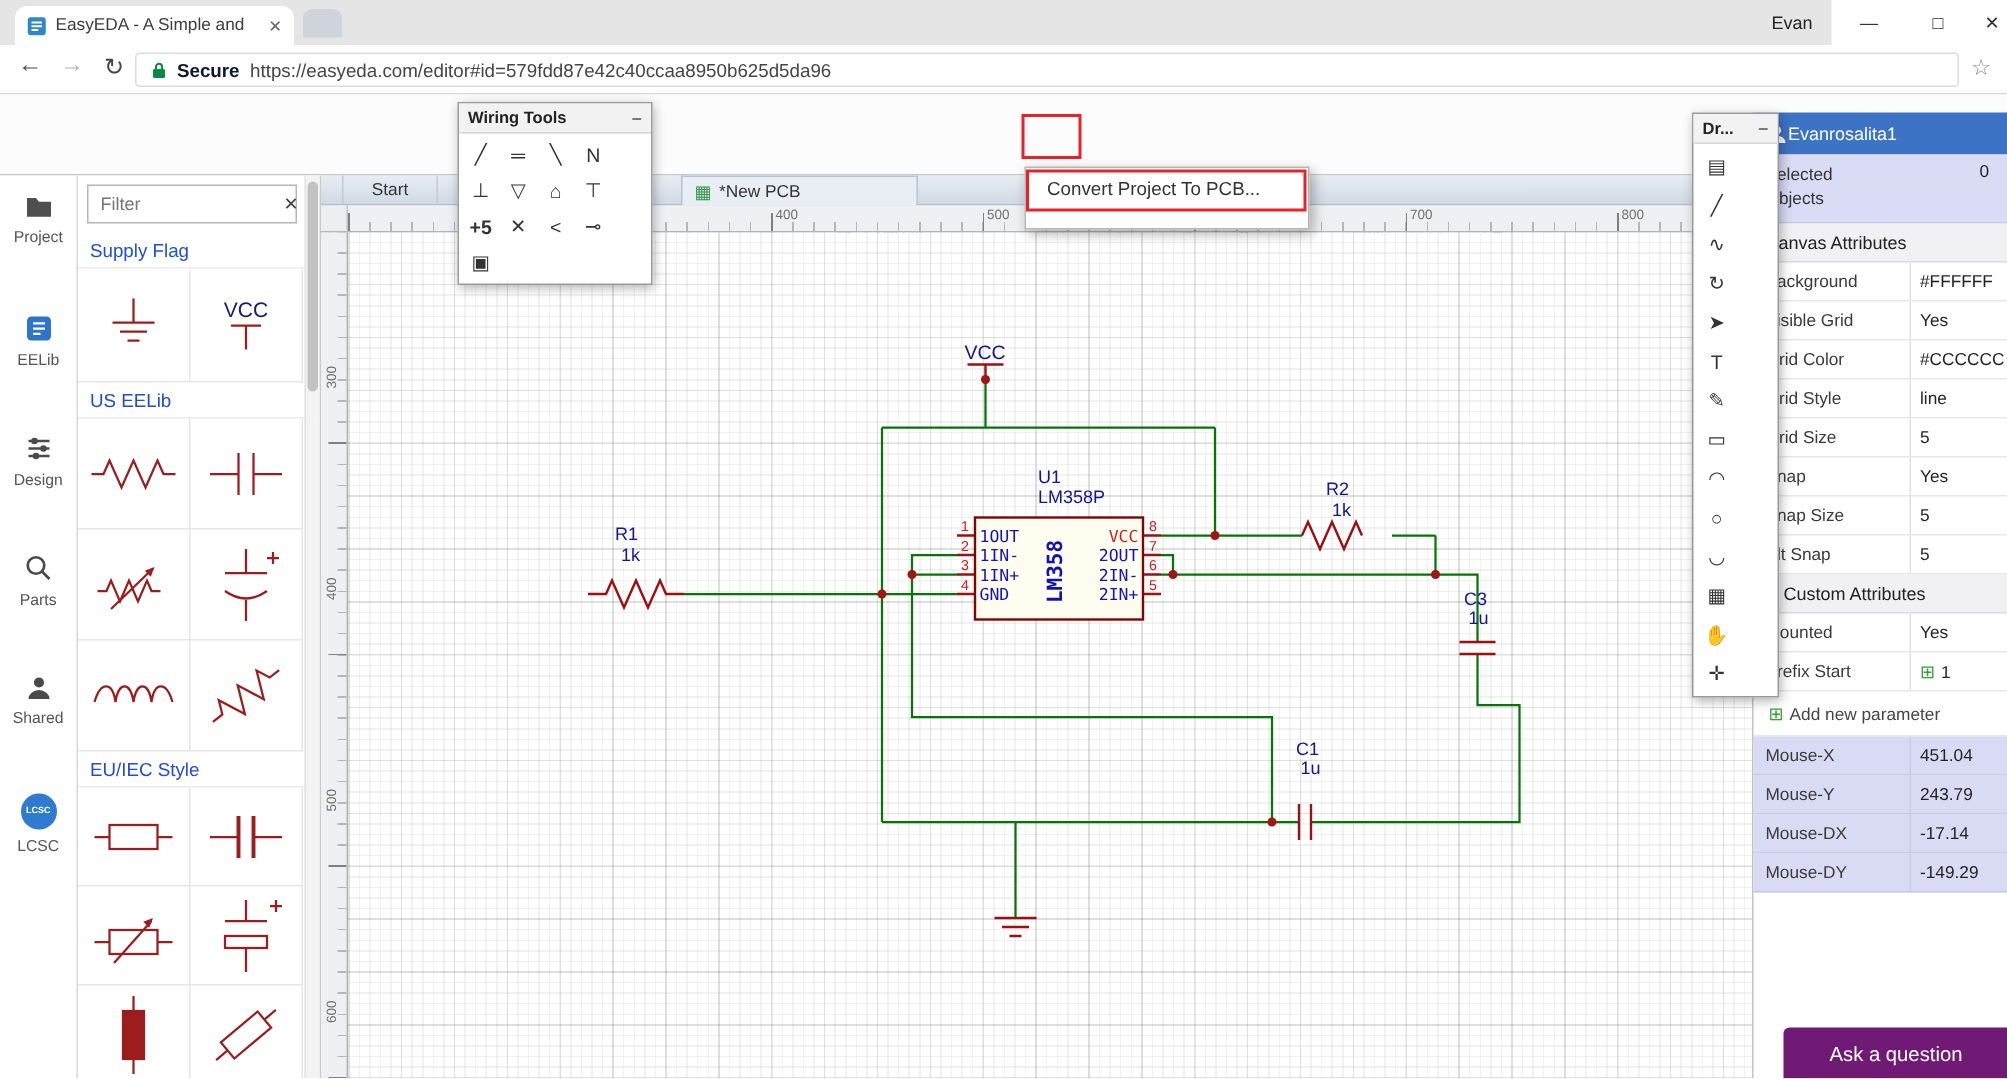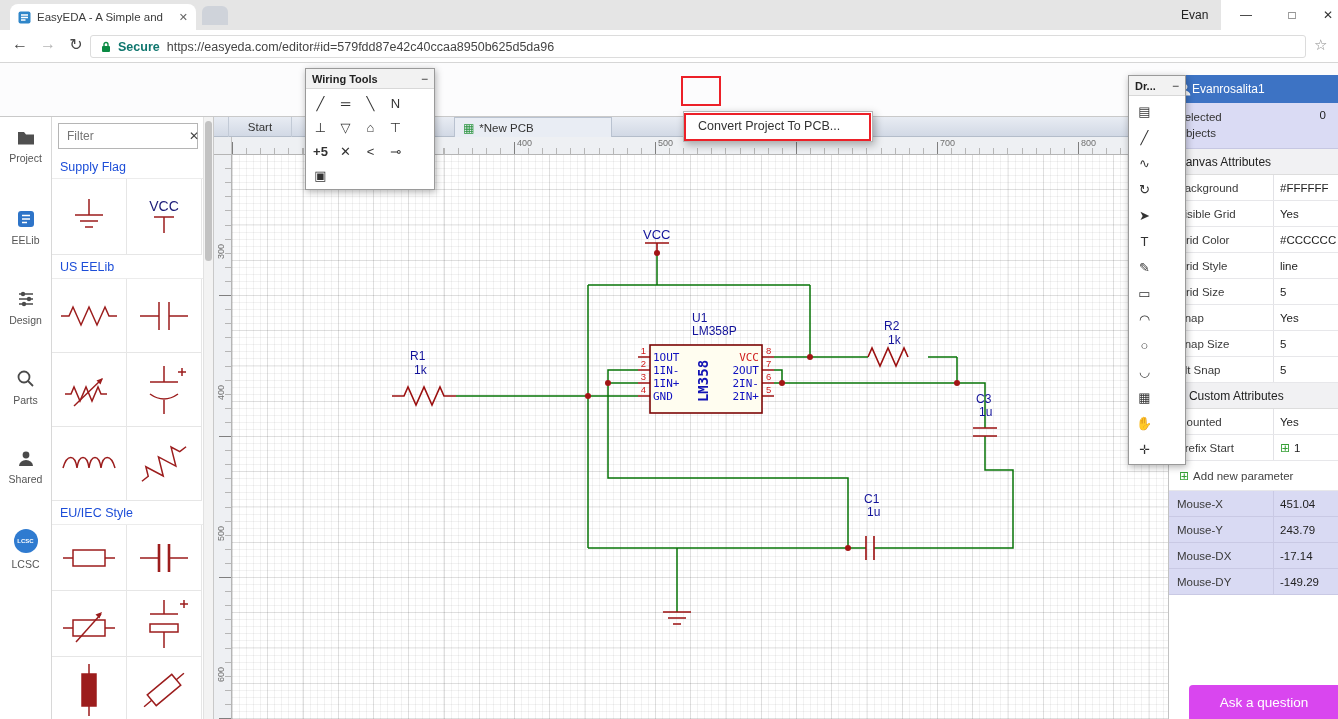--- a/index.html
+++ b/index.html
@@ -13,21 +13,21 @@
   display:flex;align-items:center;padding:0 8px;gap:6px;font-size:11.5px;color:#3c3c3c}
 .btab-title{white-space:nowrap;overflow:hidden;flex:1}
 .btab-close{color:#666;font-size:11px;cursor:pointer}
 .newtab{position:absolute;left:202px;top:6px;width:26px;height:19px;background:#cfd3da;border-radius:6px 6px 0 0}
 .profile{position:absolute;left:1181px;top:0;width:44px;height:30px;line-height:30px;font-size:12px;color:#222;}
 .wbtn{position:absolute;top:0;width:28px;height:30px;line-height:30px;text-align:center;color:#333;font-size:12px;cursor:pointer}
 #addressbar{position:absolute;left:0;top:30px;width:1338px;height:33px;background:#fff;border-bottom:1px solid #d6d6d6}
 .navg{position:absolute;top:5px;font-size:16px;color:#474747;width:24px;text-align:center}
 #omnibox{position:absolute;left:90px;top:5px;width:1216px;height:23px;border:1px solid #dcdcdc;border-radius:3px;
   background:#fff;display:flex;align-items:center;padding:0 10px;gap:7px;font-size:12.5px}
-.secure{color:#0f766e;font-weight:bold}
+.secure{color:#0f172a;font-weight:bold}
 .url{color:#454545;white-space:nowrap;overflow:hidden}
 #star{position:absolute;left:1314px;top:6px;font-size:15px;color:#8a8a8a}
 
 
 #toolbar{position:absolute;left:0;top:63px;width:1338px;height:54px;background:#fcfcfd;border-bottom:1px solid #c9c9c9}
 .logo{position:absolute;left:8px;top:71px;padding:1px 12px;font-size:22px;font-weight:bold;font-style:italic;
   color:#45a7dc;background:#eaf4fb;border:2px solid #abd6ef;border-radius:50%}
 .tbtn{position:absolute;top:76px;height:28px;display:flex;align-items:center;gap:3px;color:#3a3a3a;font-size:15px;cursor:pointer}
 .caret{font-size:8px;color:#555}
 .disabled{opacity:.35}
@@ -43,21 +43,21 @@
 .pal-grid{display:flex;flex-wrap:wrap;padding:2px}
 #wiring-palette{left:305px;top:68px;width:130px}
 #wiring-palette .pal-icon{width:25px;height:24px;display:flex;align-items:center;justify-content:center;font-size:13px;color:#333;cursor:pointer}
 #draw-palette{left:1128px;top:75px;width:58px}
 #draw-palette .pal-icon{width:27px;height:26px;display:flex;align-items:center;justify-content:center;font-size:13px;color:#333;cursor:pointer}
 .tiny{font-size:9px;font-weight:bold}
 
 
 #pcb-menu{position:absolute;left:683px;top:111px;width:190px;background:#f6f6f6;border:1px solid #b5b5b5;
   box-shadow:2px 3px 8px rgba(0,0,0,.3);z-index:40;font-size:12.5px;color:#333}
-.menu-item{height:29px;line-height:29px;padding-left:14px;cursor:pointer}
+.menu-item{height:40px;line-height:29px;padding-left:14px;cursor:pointer}
 #menu-convert{background:#fff}
 #menu-update{border-top:1px solid #e2e2e2}
 .redbox{position:absolute;border:2px solid #ec2028;z-index:50;pointer-events:none}
 #redbox-tool{left:681px;top:76px;width:40px;height:30px}
 #redbox-menu{left:684px;top:113px;width:187px;height:28px}
 
 
 #left-nav{position:absolute;left:0;top:117px;width:52px;height:602px;background:#fff;border-right:1px solid #d8d8d8}
 .nav-item{height:80px;display:flex;fl ex-direction:column;flex-direction:column;align-items:center;padding-top:12px;gap:5px;color:#555;font-size:10.5px;cursor:pointer}
 .lcsc-badge{width:24px;height:24px;border-radius:50%;background:#2f7bd0;color:#fff;font-size:6px;font-weight:bold;
@@ -113,21 +113,21 @@
 #rp-selected .val{position:absolute;right:12px;top:6px;color:#222}
 .rp-head{height:26px;line-height:26px;padding-left:8px;background:#f1f1f3;border-bottom:1px solid #ddd;color:#222;font-size:12px;position:relative}
 .rp-tri{font-size:8px;color:#222;margin-right:4px}
 .rp-row{position:relative;height:26px;border-bottom:1px solid #e7e7ea}
 .rp-row .lbl{position:absolute;left:8px;top:0;line-height:26px;color:#3a3a3a}
 .rp-row .val{position:absolute;left:104px;right:0;top:0;bottom:0;border-left:1px solid #e2e2e6;padding-left:6px;line-height:26px;color:#222}
 .mouse{background:#d9daf3;border-bottom-color:#c9c9e4}
 .mouse .val{border-left-color:#c9c9e4}
 .mini-green{color:#35a035;font-size:12px;margin-right:4px}
 #rp-addparam{height:30px;line-height:30px;padding-left:10px;border-bottom:1px solid #e7e7ea;color:#444;cursor:pointer}
-#ask-btn{position:absolute;left:20px;bottom:0;width:150px;height:34px;background:#d946ef;color:#fff;font-size:13.5px;
+#ask-btn{position:absolute;left:20px;bottom:0;width:150px;height:34px;background:#701a75;color:#fff;font-size:13.5px;
   display:flex;align-items:center;justify-content:center;border-radius:4px 0 0 0;cursor:pointer}
 </style>
 </head>
 <body>
 
 <div id="app">
 
   <div id="titlebar">
     <div class="btab">
       <svg width="13" height="13" viewBox="0 0 13 13">

